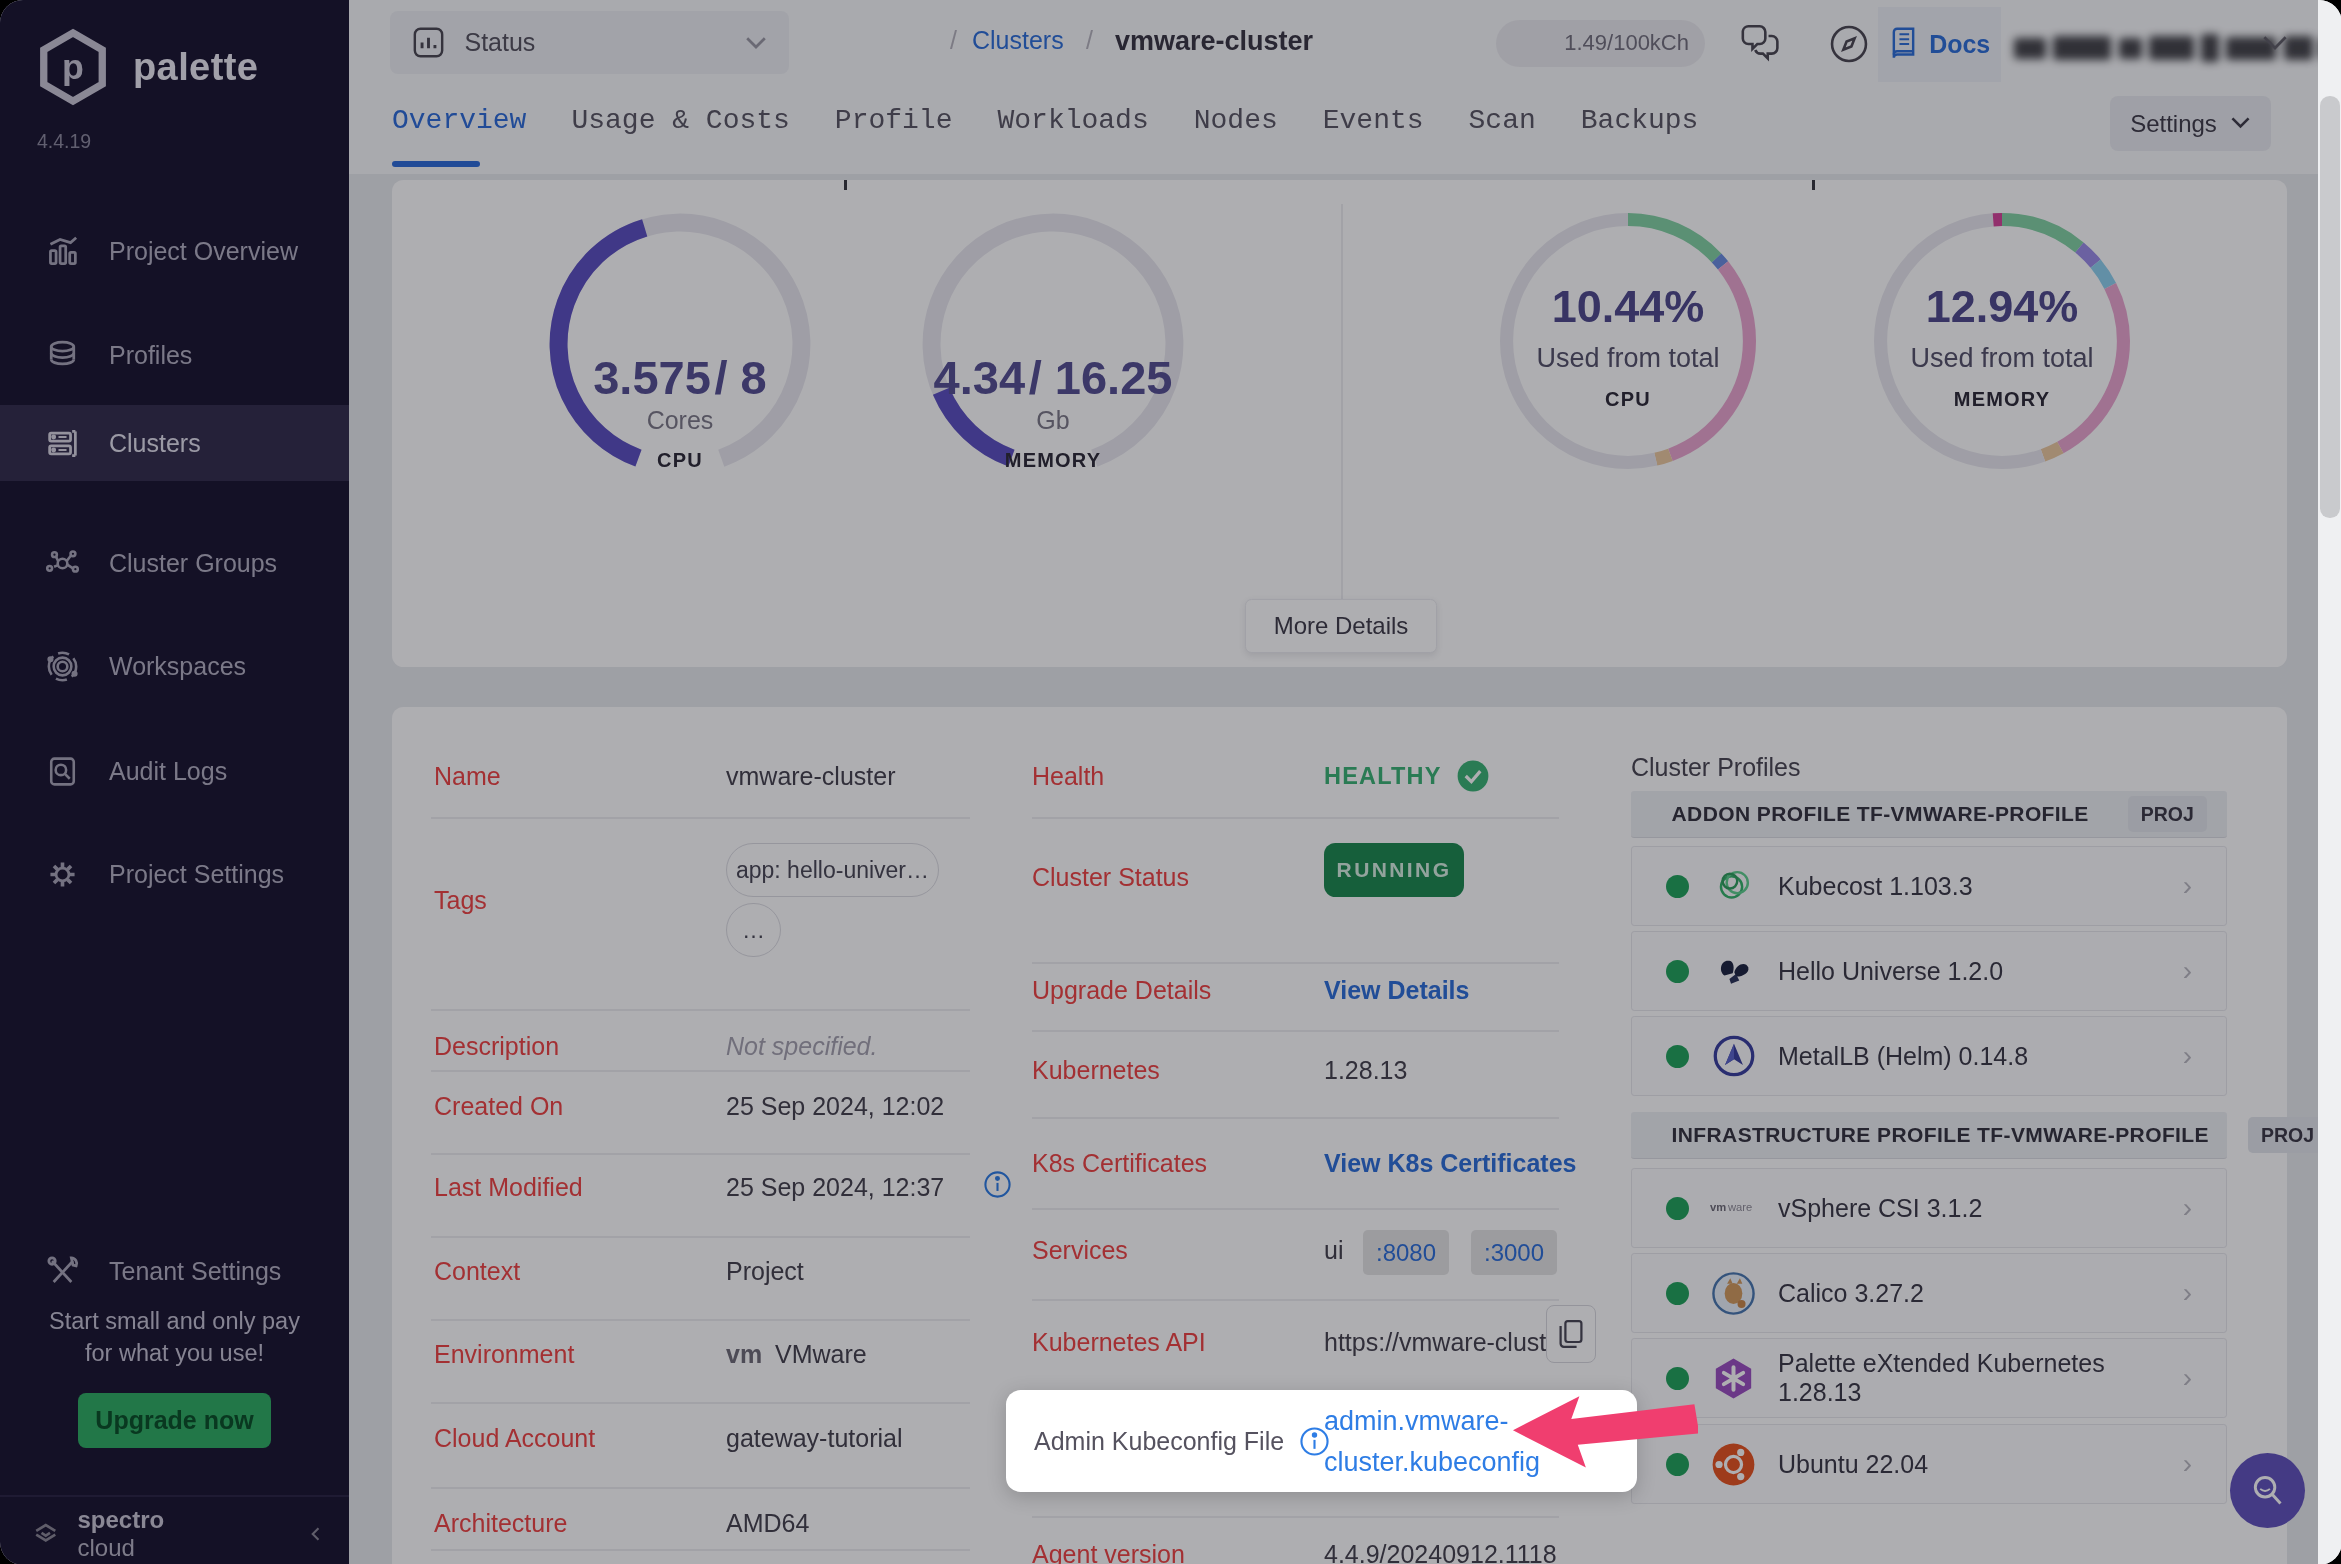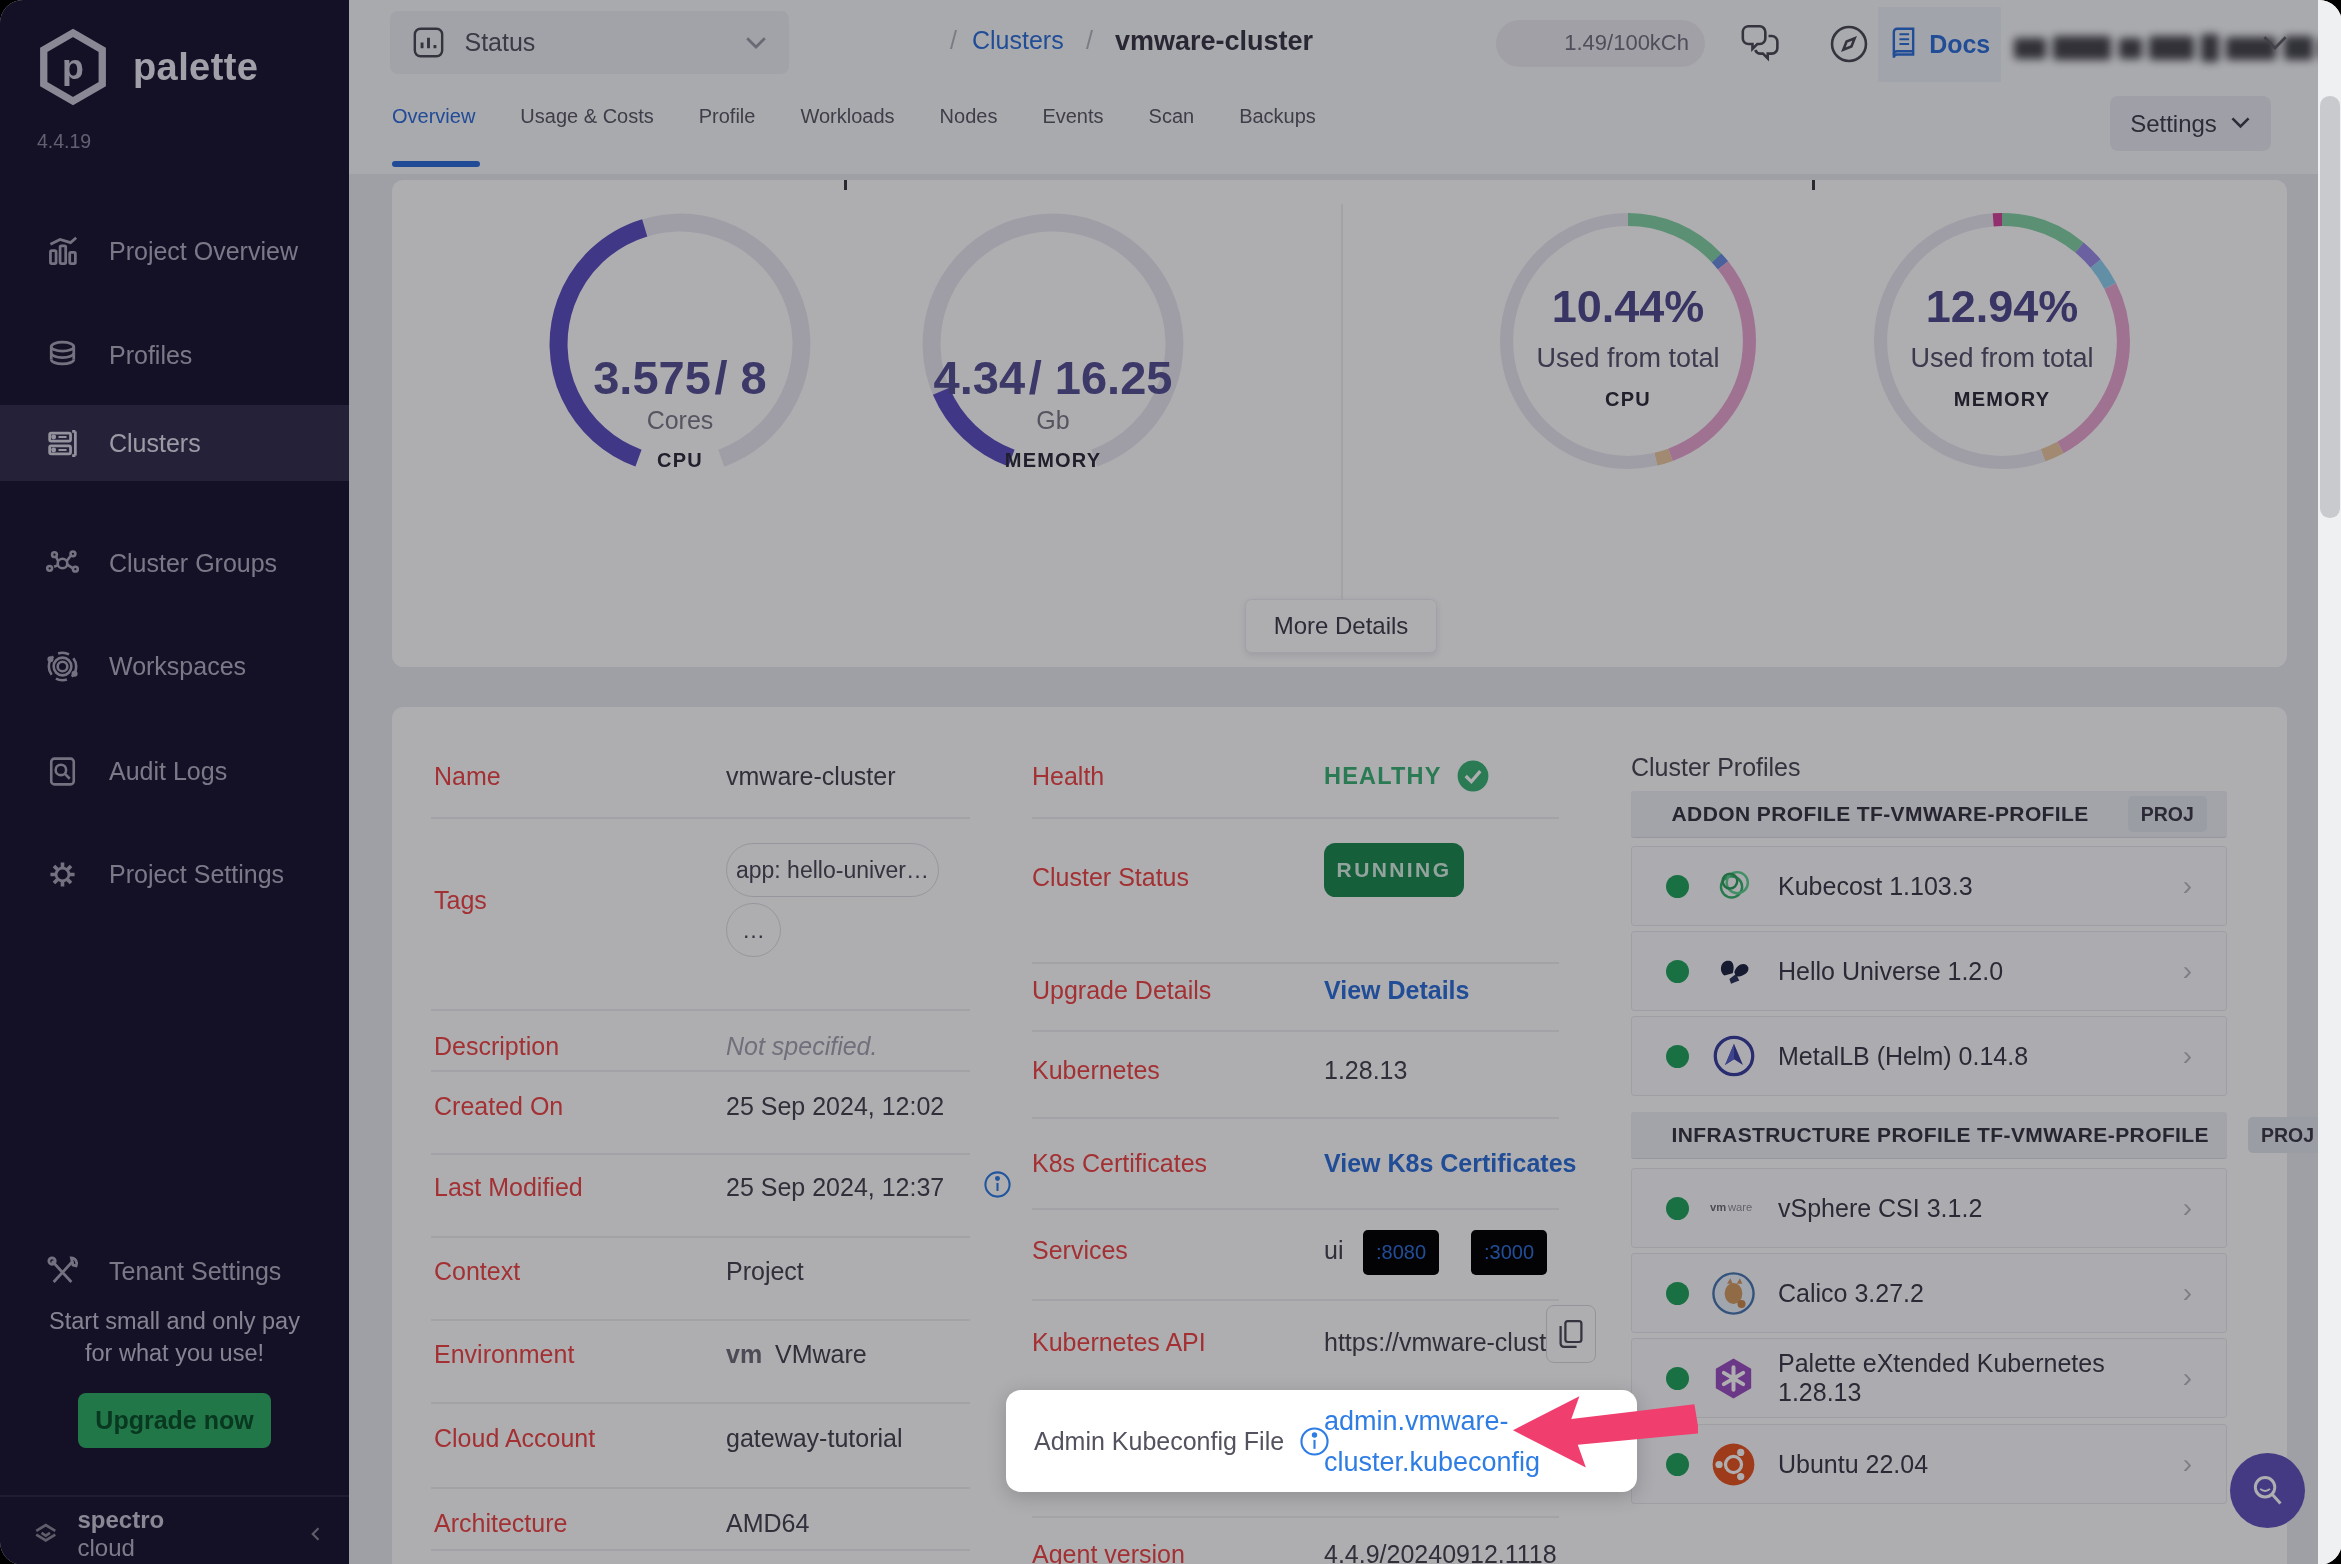--- a/index.html
+++ b/index.html
@@ -27,21 +27,21 @@
   
   .main { position:absolute; left:349px; top:0; width:1969px; height:1565px; background:#e8eaee; }
   .topstrip { position:absolute; left:0; top:0; width:1969px; height:174px; background:#f8f9fb; }
 
   .default-box { position:absolute; left:41px; top:11.4px; width:399px; height:63px; background:#edeff3; border-radius:8px; display:flex; align-items:center; cursor:pointer; }
   .default-box .dd-label { font-size:25px; color:#55525f; margin-left:18px; }
   .crumb { position:absolute; top:26px; font-size:25px; }
   .settings-btn { position:absolute; left:1761px; top:96px; width:161px; height:55px; background:#e9ebf0; border-radius:8px; display:flex; align-items:center; justify-content:center; gap:13px; font-size:24px; color:#3f3c49; cursor:pointer; }
 
   .tabs { position:absolute; left:43px; top:105px; display:flex; gap:45px; }
-  .tab { font-size:20px; color:#5a5764; cursor:pointer; white-space:nowrap; }
+  .tab { font-size:28px; color:#5a5764; cursor:pointer; white-space:nowrap;font-family:Liberation Mono, monospace; }
   .tab.active { color:#2d6cd8; }
   .tab-underline { position:absolute; left:43px; top:161px; width:88px; height:5.7px; border-radius:3.2px; background:#2d6cd8; }
 
   .credits-pill { position:absolute; left:1147px; top:19.5px; width:209px; height:47px; border-radius:24px; background:#ebebef; display:flex; align-items:center; justify-content:flex-end; padding-right:16px; font-size:22px; color:#73707e; }
   .topicon { position:absolute; top:23px; cursor:pointer; }
   .docs-box { position:absolute; left:1529px; top:6.5px; width:123px; height:75px; background:#eef1f6; display:flex; align-items:center; justify-content:center; gap:11.4px; cursor:pointer; }
   .docs-label { font-size:25px; color:#2e6fd9; font-weight:700; }
   .redacted { position:absolute; left:1665px; top:32px; height:32px; display:flex; align-items:center; gap:7.3px; filter:blur(4px); opacity:.88; }
   .redacted span { display:block; background:#2d2d32; border-radius:3.2px; }
 
@@ -64,21 +64,21 @@
 
   
   .dlabel { position:absolute; font-size:25px; color:#ef4444; }
   .dvalue { position:absolute; font-size:25px; color:#45424e; }
   .muted { color:#a5a2af; font-style:italic; }
   .hdiv { position:absolute; height:1.6px; background:#ededf1; }
   .tag-pill { position:absolute; border:1.6px solid #dcdce2; border-radius:28px; display:flex; align-items:center; justify-content:center; font-size:23px; color:#4a4856; background:#fff; }
   .blue-link { color:#2e6fd9; cursor:pointer; }
   .healthy { font-size:23.5px; font-weight:700; letter-spacing:1.2px; color:#3bb375; display:flex; align-items:center; gap:14.6px; }
   .running-btn { position:absolute; left:932px; top:136px; width:140px; height:54px; border-radius:11.4px; background:#1d8a50; color:#d7efe1; font-size:21px; font-weight:700; letter-spacing:2.4px; display:flex; align-items:center; justify-content:center; }
-  .chip { display:inline-flex; align-items:center; justify-content:center; height:45px; padding:0 13px; background:#000000; border-radius:4.9px; font-size:20px; color:#2e6fd9; cursor:pointer; }
+  .chip { display:inline-flex; align-items:center; justify-content:center; height:45px; padding:0 13px; background:#e5e5e5; border-radius:4.9px; font-size:24px; color:#2e6fd9; cursor:pointer; }
   .copy-btn { position:absolute; left:1154px; top:598px; width:50px; height:58px; border:1.6px solid #d9d9de; border-radius:8px; background:#fff; display:flex; align-items:center; justify-content:center; cursor:pointer; }
 
   
   .cp-title { position:absolute; left:1239px; top:46px; font-size:25px; color:#4a4753; }
   .cp-header { position:absolute; left:1239px; width:596px; height:47px; background:#eef0f4; border-radius:3.2px; border-bottom:1.6px solid #dcdde3; display:flex; align-items:center; gap:19.5px; padding:0 21px; cursor:pointer; }
   .cp-header .cph-label { font-size:21px; font-weight:700; color:#35333f; letter-spacing:0.4px; white-space:nowrap; }
   .proj-badge { background:#e3e6ec; border-radius:4.9px; padding:6.5px 13px; font-size:19.5px; font-weight:700; color:#3c3a46; }
   .cp-row { position:absolute; left:1239px; width:596px; height:80px; background:#fdfdfe; border:1.6px solid #e7e7ec; border-radius:3.2px; display:flex; align-items:center; padding:0 34px; gap:21px; cursor:pointer; }
   .cp-row .status-dot { width:23px; height:23px; border-radius:50%; background:#21a35b; flex:0 0 23px; }
   .cp-row .cp-name { font-size:25px; color:#3b3947; flex:1; }

